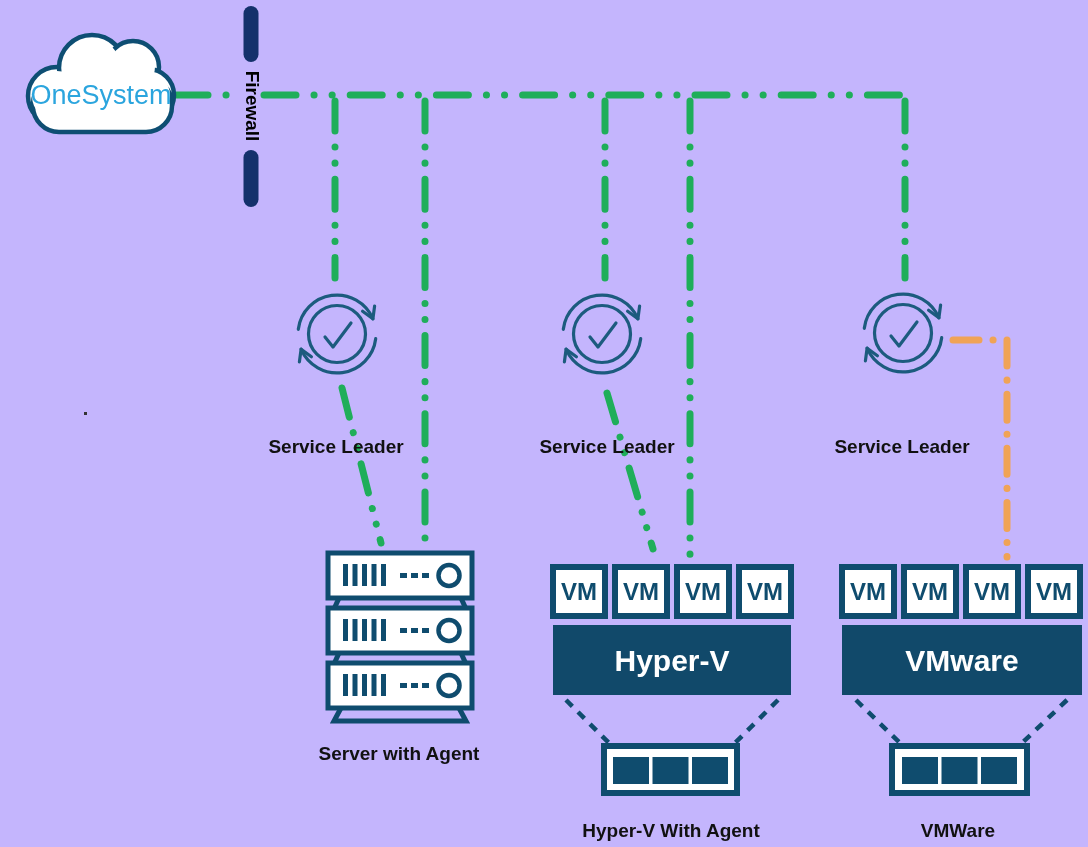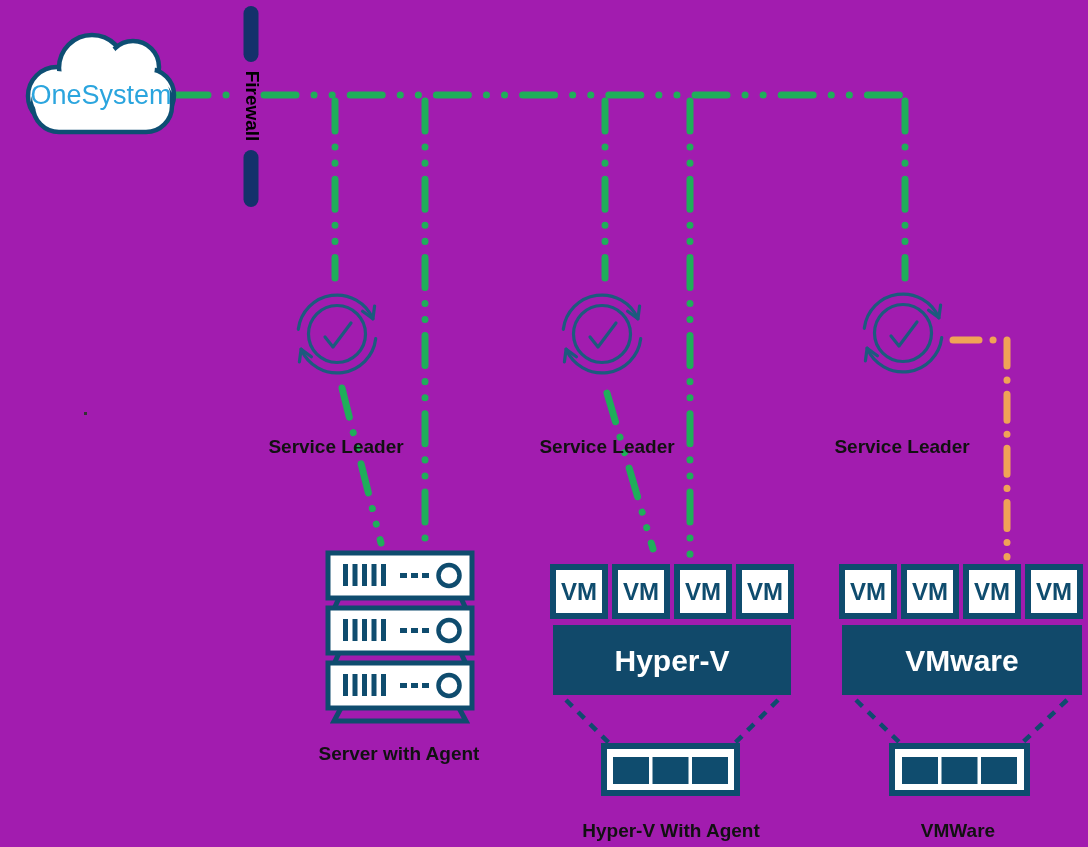--- a/index.html
+++ b/index.html
@@ -7,21 +7,21 @@
     --orange:#F0A356;
     --navy:#0F4C6E;
     --bar-navy:#11496A;
     --fw-navy:#14316B;
     --icon-blue:#1C5B7E;
     --cloud-blue:#0E4E73;
     --cloud-text:#2BA5DE;
     --label:#111111;
   }
   html,body{margin:0;padding:0;background:#ffffff;}
-  .stage{width:1088px;height:847px;position:relative;background:#a21caf;overflow:hidden;}
+  .stage{width:1088px;height:847px;position:relative;background:#c4b5fd;overflow:hidden;}
   svg{display:block;}
   text{font-family:"Liberation Sans", sans-serif;}
   .lbl{font-weight:700;font-size:19px;fill:var(--label);}
   .vm-t{font-weight:700;font-size:24px;fill:var(--navy);}
   .bar-t{font-weight:700;font-size:30px;fill:#ffffff;}
   .cloud-t{font-weight:400;font-size:27px;fill:var(--cloud-text);}
   .fw-t{font-weight:700;font-size:19px;fill:#000000;}
   .g-line{stroke:var(--green);stroke-width:7;fill:none;stroke-linecap:round;}
   .dashdotdot{stroke-dasharray:32 18 0.1 18 0.1 18;}
   .vdash{stroke-dasharray:30 16 0.1 16 0.1 16;}

